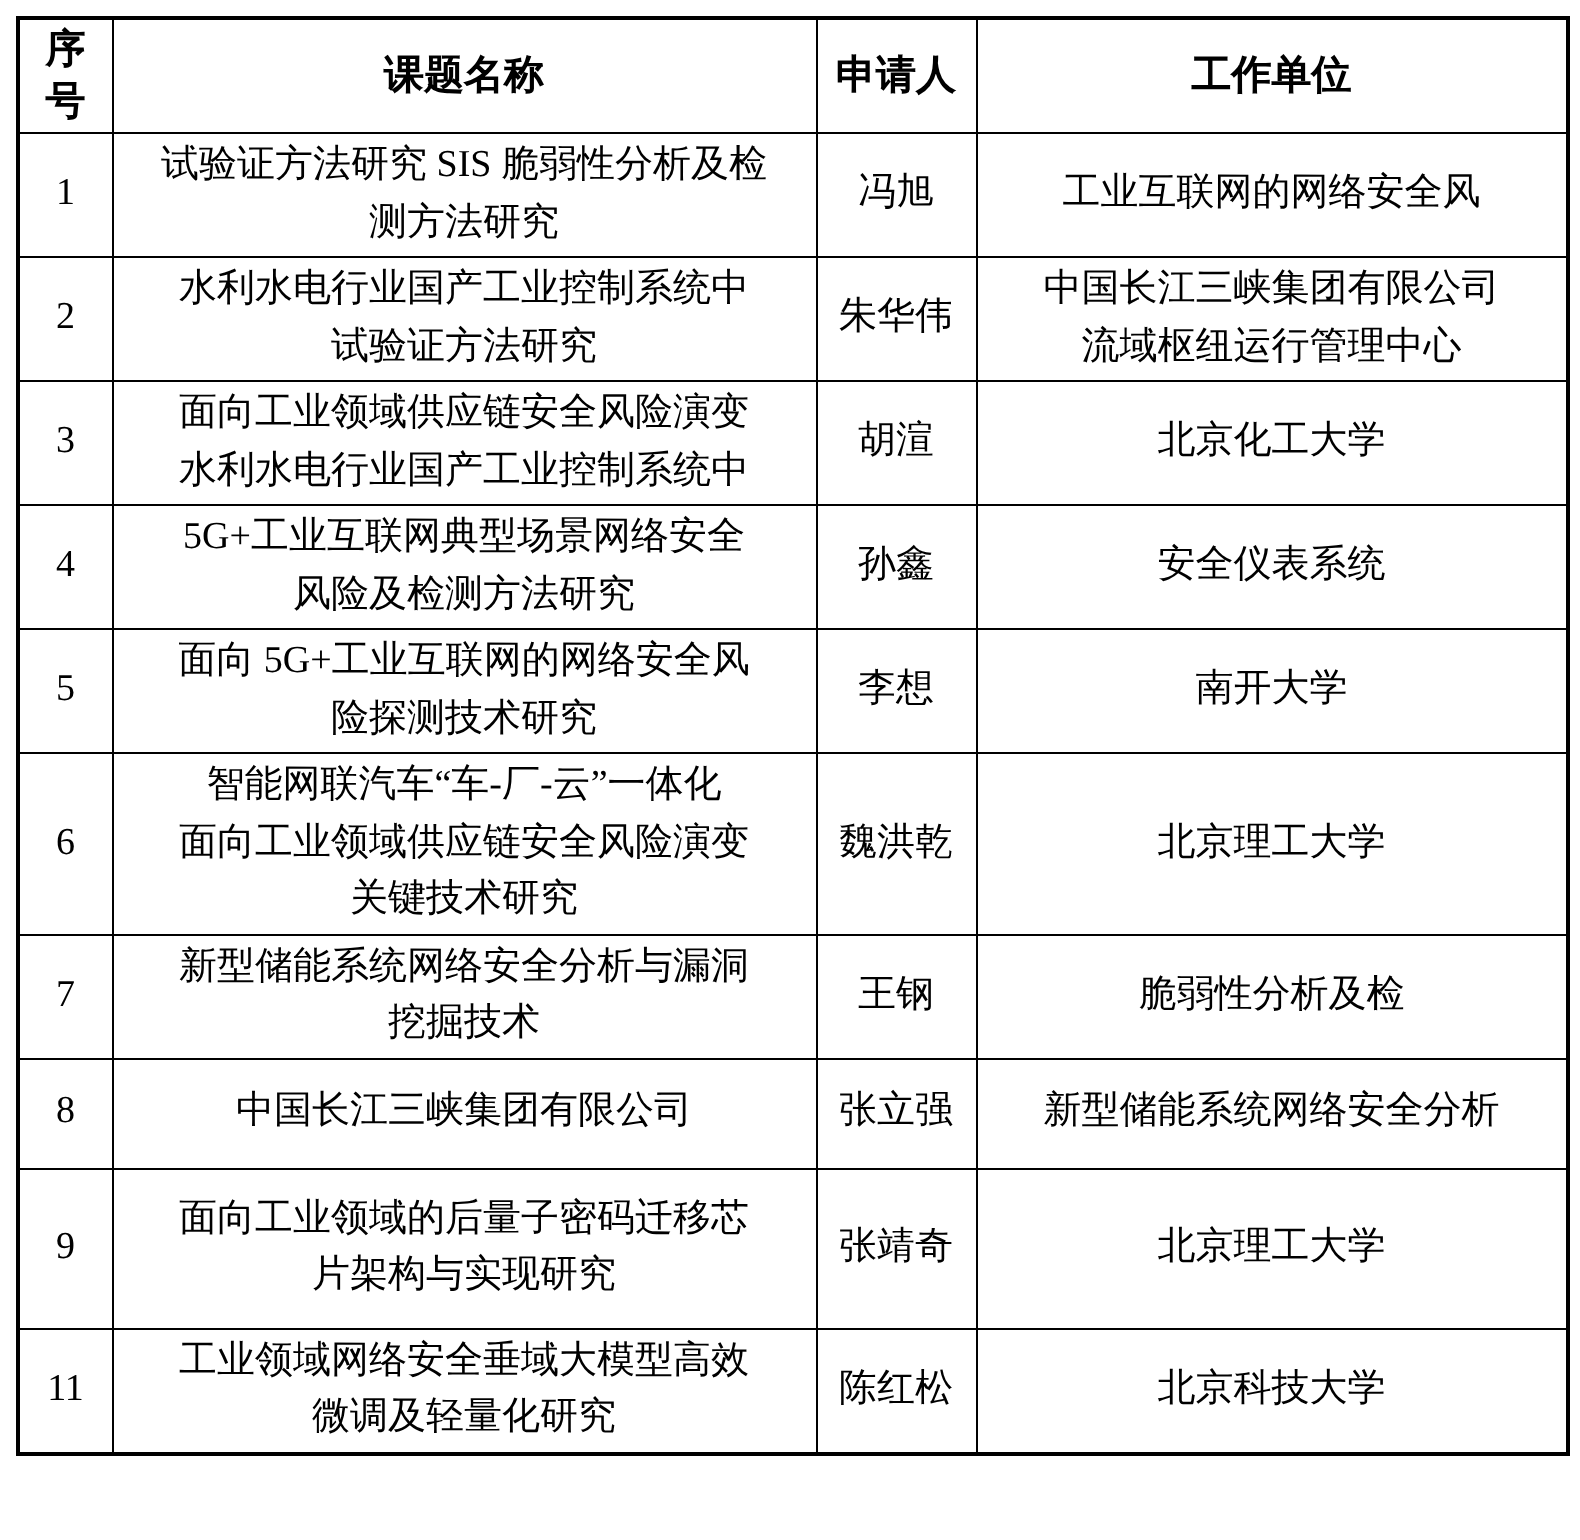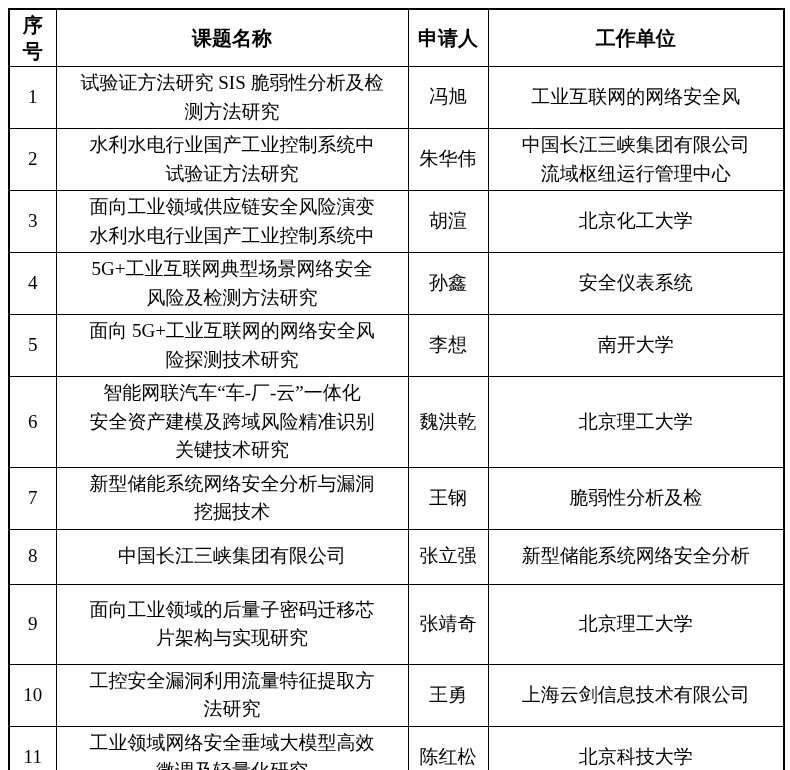--- a/index.html
+++ b/index.html
@@ -103,21 +103,21 @@
     <tr style="height:56px">
       <td class="cell-index">5</td>
       <td>面向 5G+工业互联网的网络安全风
 险探测技术研究</td>
       <td>李想</td>
       <td>南开大学</td>
     </tr>
     <tr style="height:86px">
       <td class="cell-index">6</td>
       <td>智能网联汽车“车-厂-云”一体化
-安全资产建模及跨域风险精准识别
+面向工业领域供应链安全风险演变
 关键技术研究</td>
       <td>魏洪乾</td>
       <td>北京理工大学</td>
     </tr>
     <tr style="height:60px">
       <td class="cell-index">7</td>
       <td>新型储能系统网络安全分析与漏洞
 挖掘技术</td>
       <td>王钢</td>
       <td>脆弱性分析及检</td>
@@ -128,27 +128,20 @@
       <td>张立强</td>
       <td>新型储能系统网络安全分析</td>
     </tr>
     <tr style="height:80px">
       <td class="cell-index">9</td>
       <td>面向工业领域的后量子密码迁移芯
 片架构与实现研究</td>
       <td>张靖奇</td>
       <td>北京理工大学</td>
     </tr>
-    <tr style="height:60px">
-      <td class="cell-index">10</td>
-      <td>工控安全漏洞利用流量特征提取方
-法研究</td>
-      <td>王勇</td>
-      <td>上海云剑信息技术有限公司</td>
-    </tr>
     <tr style="height:58px">
       <td class="cell-index">11</td>
       <td>工业领域网络安全垂域大模型高效
 微调及轻量化研究</td>
       <td>陈红松</td>
       <td>北京科技大学</td>
     </tr>
   </tbody>
 </table>
 

